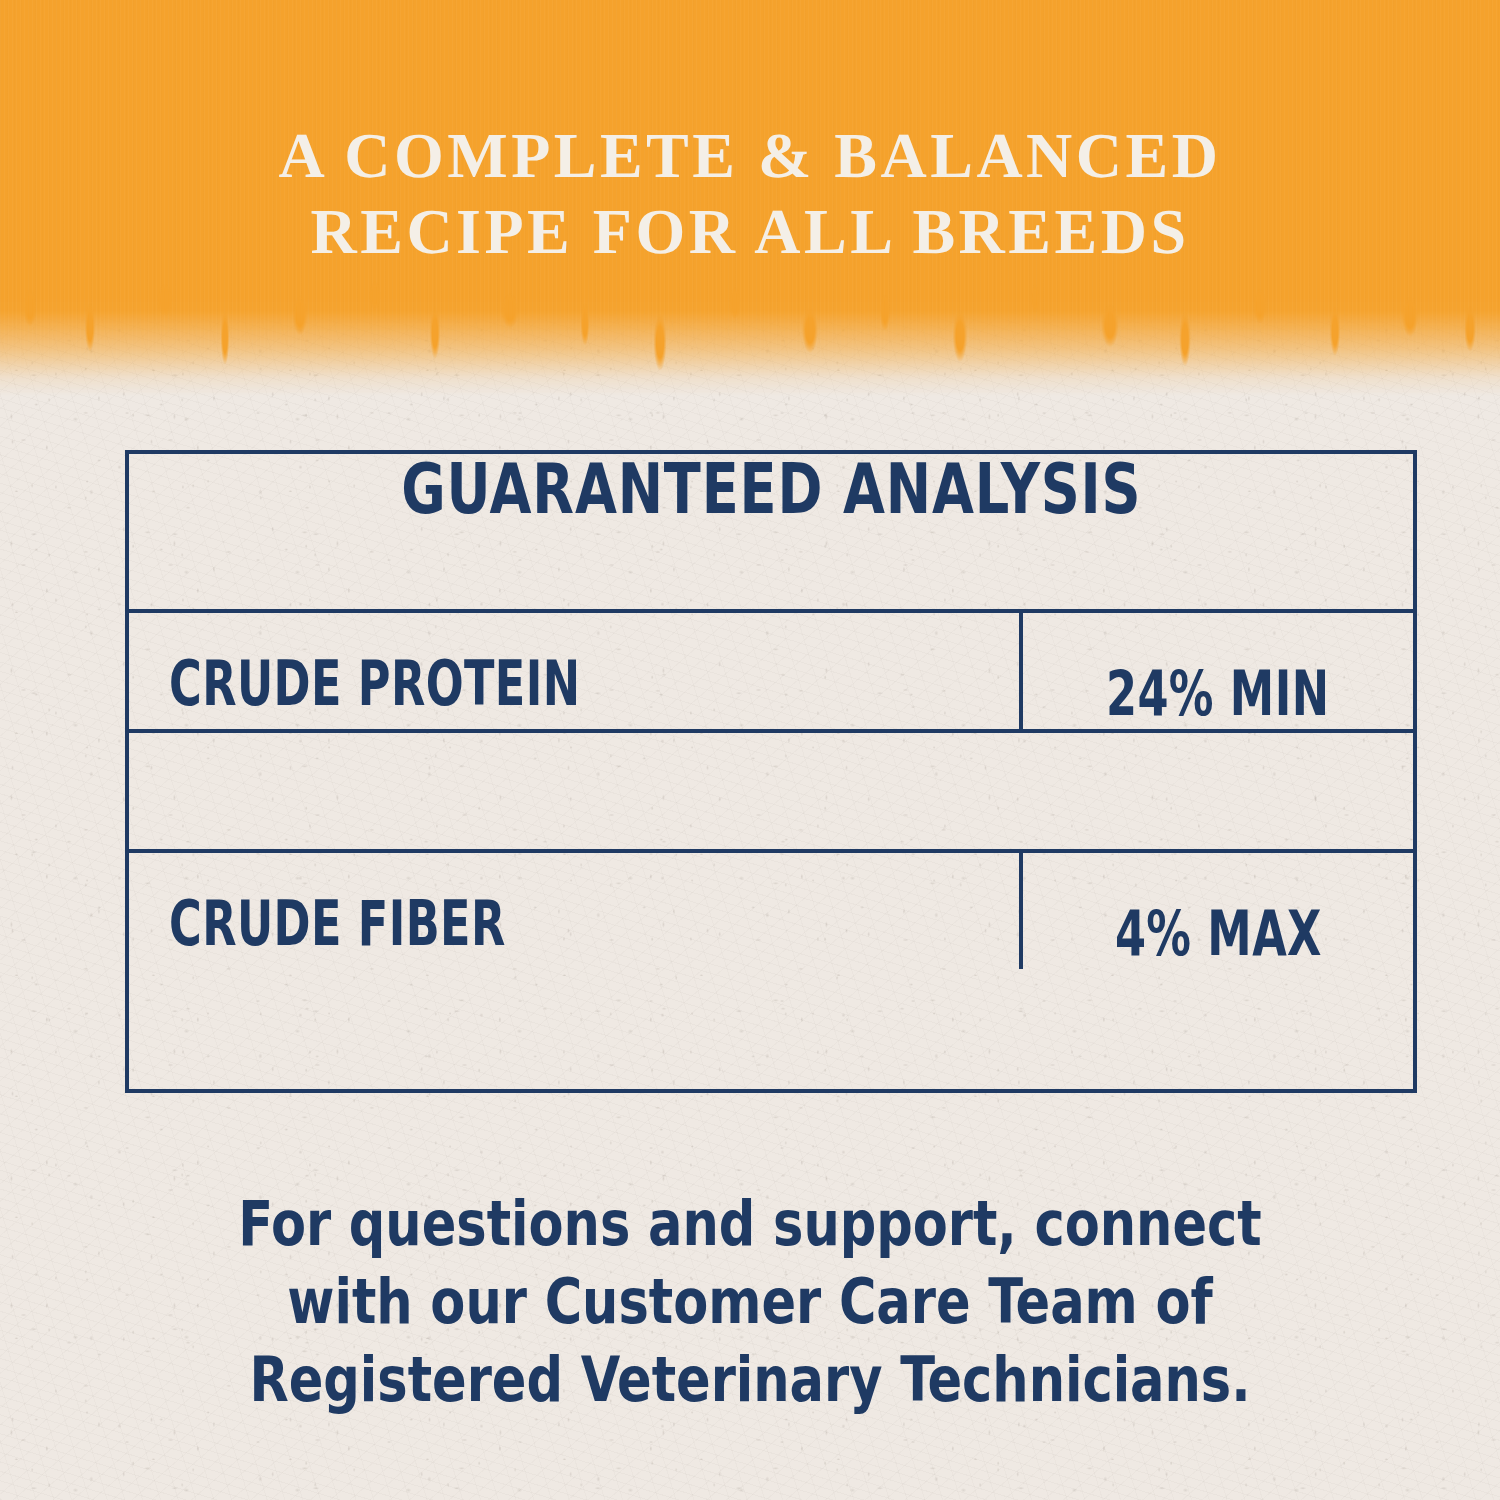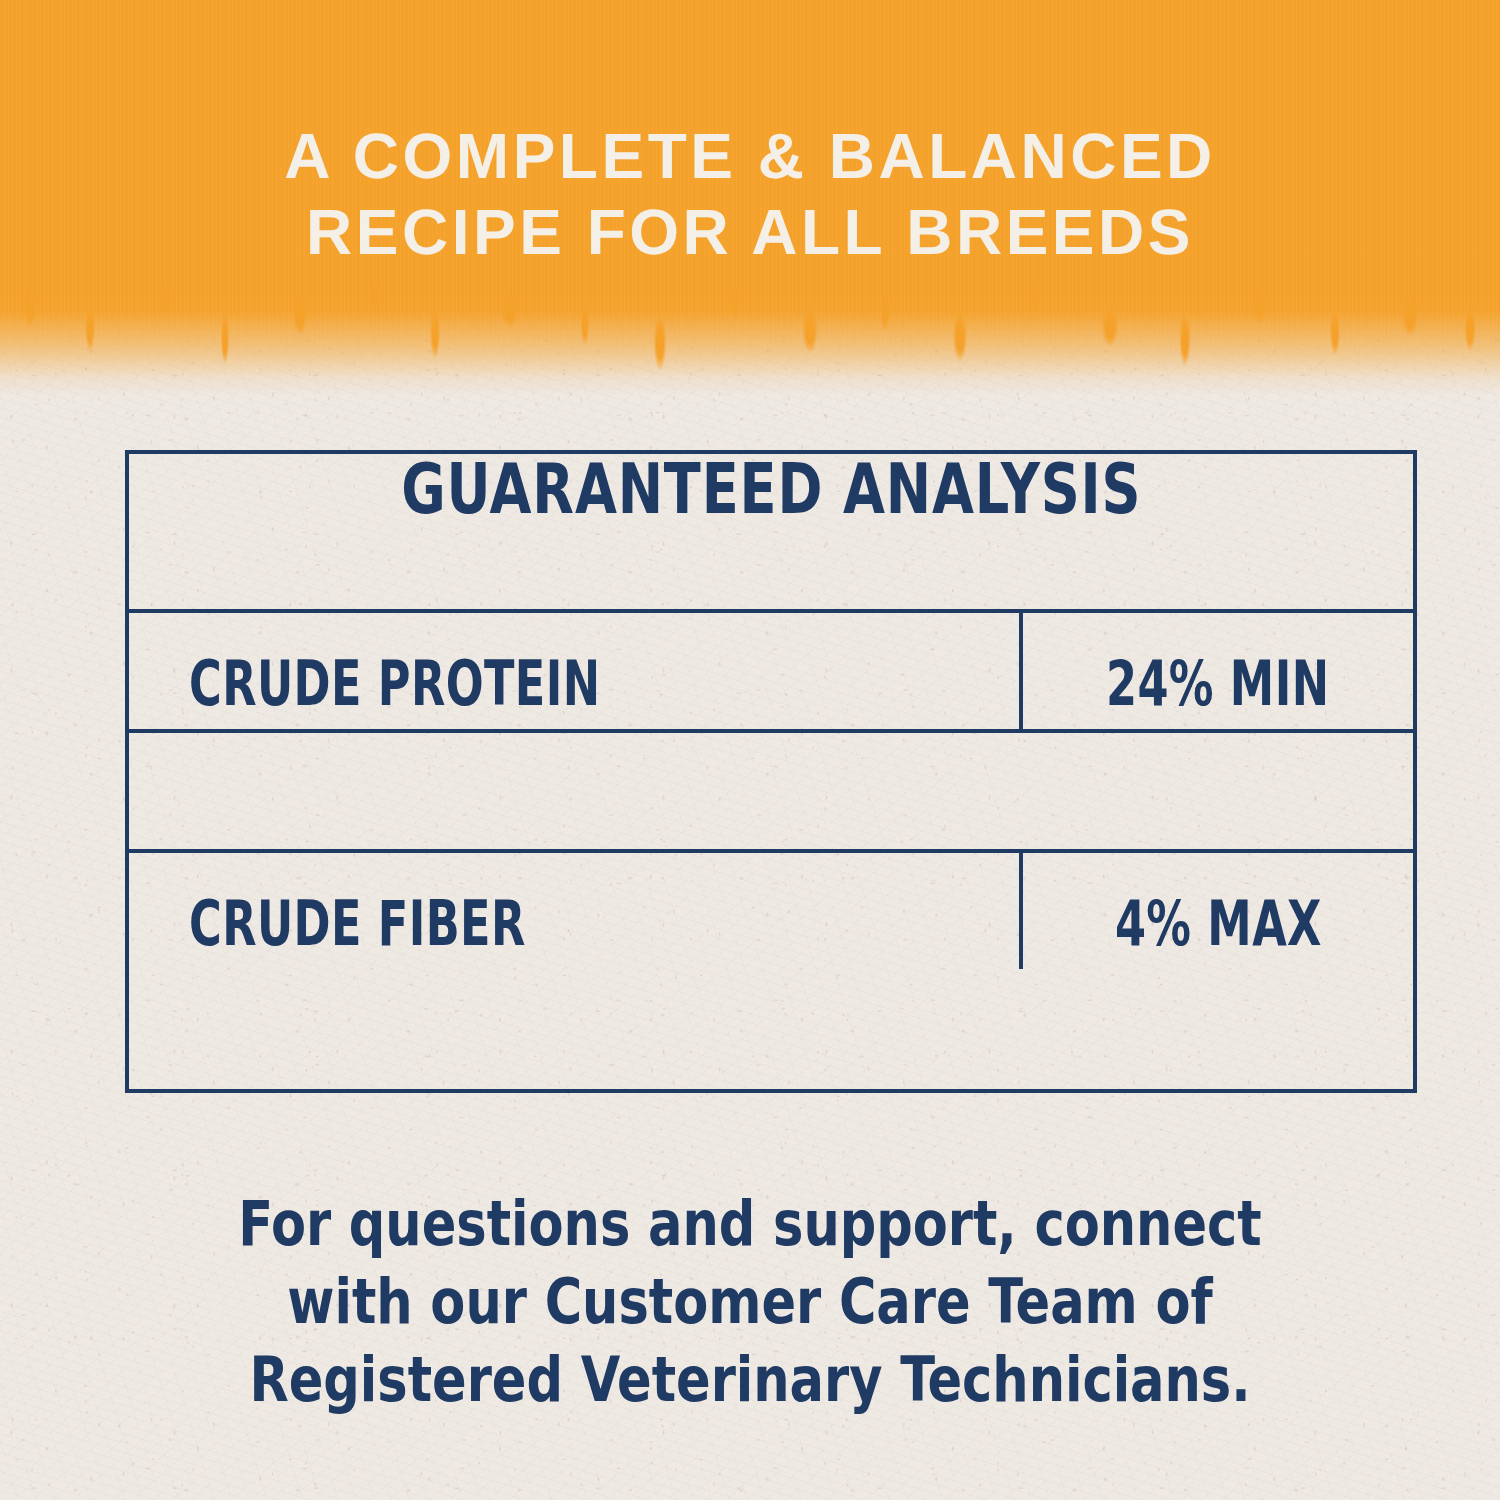--- a/index.html
+++ b/index.html
@@ -146,21 +146,21 @@
     pointer-events: none;
   }
 
   .banner-title {
     position: absolute;
     left: 0;
     top: 118px;
     width: 1500px;
     text-align: center;
     color: #f4efe7;
-    font-family: Liberation Sans, sans-serif;
+    font-family: Liberation Serif, serif;
     font-weight: bold;
     font-size: 64px;
     line-height: 76px;
     letter-spacing: 3.5px;
     white-space: pre-line;
     text-rendering: geometricPrecision;
   }
 
   
   .ga-table {
@@ -213,29 +213,29 @@
   .ga-row:last-child {
     border-bottom: none;
     height: 116px;
   }
   .ga-cell-label {
     width: 894px;
     box-sizing: border-box;
     border-right: 4px solid #1f3a63;
     display: flex;
     align-items: flex-end;
-    padding-left: 60px;
+    padding-left: 40px;
     padding-bottom: 14px;
   }
   .ga-cell-value {
     flex: 1;
     display: flex;
     align-items: flex-end;
     justify-content: center;
-    padding-bottom: 14px;
+    padding-bottom: 4px;
   }
   .ga-text {
     color: #1f3a63;
     font-family: "DejaVu Sans Condensed", "Liberation Sans Narrow", "Liberation Sans", sans-serif;
     font-weight: bold;
     font-size: 62px;
     line-height: 62px;
     letter-spacing: 0.5px;
     transform: scaleX(.80);
     transform-origin: left bottom;

